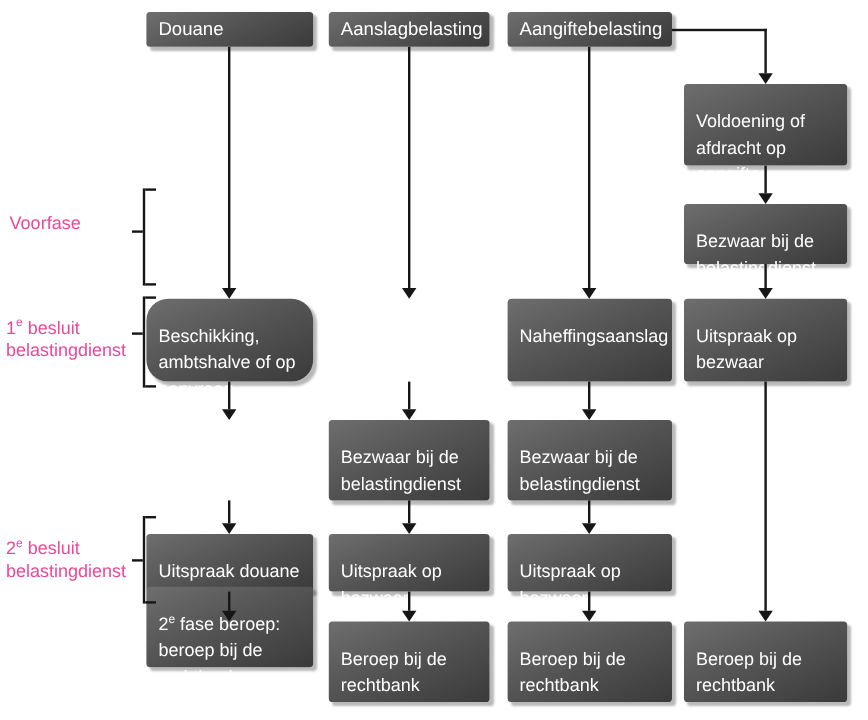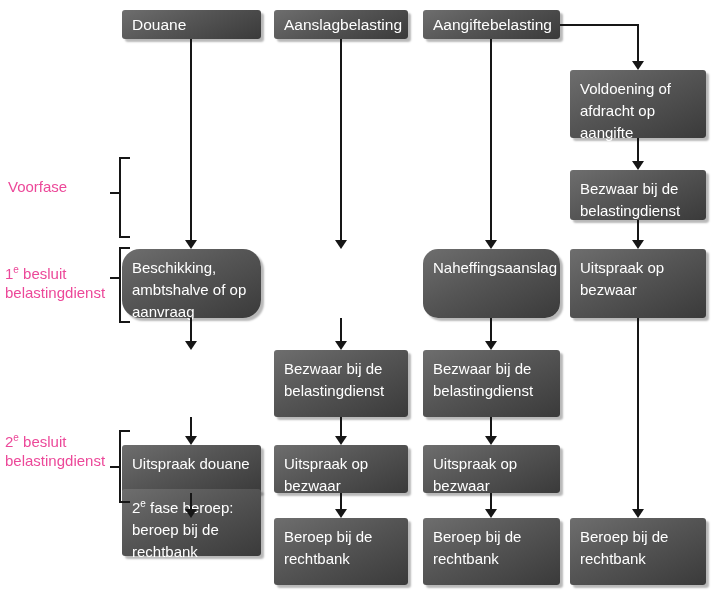--- a/index.html
+++ b/index.html
@@ -13,21 +13,21 @@
   }
   
   .box {
     position: absolute;
     background: linear-gradient(155deg, #6e6e6e 0%, #555555 45%, #3a3a3a 100%);
     border-radius: 3px;
     box-shadow: 3px 3px 2px rgba(0,0,0,0.28);
     color: #ffffff;
     font-size: 15px;
     line-height: 22px;
-    padding: 8px 6px 0 10px;
+    padding: 21px 6px 0 10px;
     box-sizing: border-box;
   }
   .box.hdr {
     display: flex;
     align-items: center;
     padding: 0 6px 0 10px;
     line-height: 17px;
     font-size: 15.5px;
   }
   sup { font-size: 10px; line-height: 0; vertical-align: super; }
@@ -91,39 +91,39 @@
 <div class="canvas">
 
   <div class="box hdr" style="left:122px; top:10px; width:139px; height:29px;">Douane</div>
   <div class="box hdr" style="left:423px; top:10px; width:137px; height:29px;">Aangiftebelasting</div>
   <div class="box hdr" style="left:274px; top:10px; width:134px; height:29px;">Aanslagbelasting</div>
 
   <div class="box" style="left:570px; top:70px; width:136px; height:68px;">Voldoening of afdracht op aangifte</div>
   <div class="box" style="left:570px; top:170px; width:136px; height:50px;">Bezwaar bij de belastingdienst</div>
 
   <div class="box" style="left:122px; top:249px; width:139px; height:69px;border-radius:18px;">Beschikking, ambtshalve of op aanvraag</div>
-  <div class="box" style="left:423px; top:249px; width:137px; height:69px;border-radius:15px;">Naheffingsaanslag</div>
+  <div class="box" style="left:423px; top:249px; width:137px; height:69px;">Naheffingsaanslag</div>
   <div class="box" style="left:570px; top:249px; width:136px; height:69px;">Uitspraak op bezwaar</div>
 
   <div class="box" style="left:274px; top:350px; width:134px; height:67px;">Bezwaar bij de belastingdienst</div>
   <div class="box" style="left:423px; top:350px; width:137px; height:67px;">Bezwaar bij de belastingdienst</div>
 
   <div class="box" style="left:122px; top:445px; width:139px; height:48px;">Uitspraak douane</div>
   <div class="box" style="left:274px; top:445px; width:134px; height:48px;">Uitspraak op bezwaar</div>
   <div class="box" style="left:423px; top:445px; width:137px; height:48px;">Uitspraak op bezwaar</div>
 
   <div class="box" style="left:122px; top:489px; width:139px; height:67px;">2<sup>e</sup> fase beroep: beroep bij de rechtbank</div>
   <div class="box" style="left:274px; top:518px; width:134px; height:67px;">Beroep bij de rechtbank</div>
   <div class="box" style="left:423px; top:518px; width:137px; height:67px;">Beroep bij de rechtbank</div>
   <div class="box" style="left:570px; top:518px; width:136px; height:67px;">Beroep bij de rechtbank</div>
 
   <div class="side-label" style="left:8px; top:177px;">Voorfase</div>
   <div class="side-label" style="left:5px; top:264px; width:112px;">1<sup>e</sup> besluit
 belastingdienst</div>
-  <div class="side-label" style="left:5px; top:432px; width:112px;">2<sup>e</sup> besluit
+  <div class="side-label" style="left:5px; top:448px; width:112px;">2<sup>e</sup> besluit
 belastingdienst</div>
 
   <div class="bracket" style="left:119px; top:157px; height:81px;"></div>
   <div class="bracket-tick" style="left:110px; top:192px;"></div>
   <div class="bracket" style="left:119px; top:247px; height:76px;"></div>
   <div class="bracket-tick" style="left:110px; top:277px;"></div>
   <div class="bracket" style="left:119px; top:430px; height:73px;"></div>
   <div class="bracket-tick" style="left:110px; top:466px;"></div>
 
   <div class="arrow head" style="left:190px; top:39px; height:201px;"></div>

